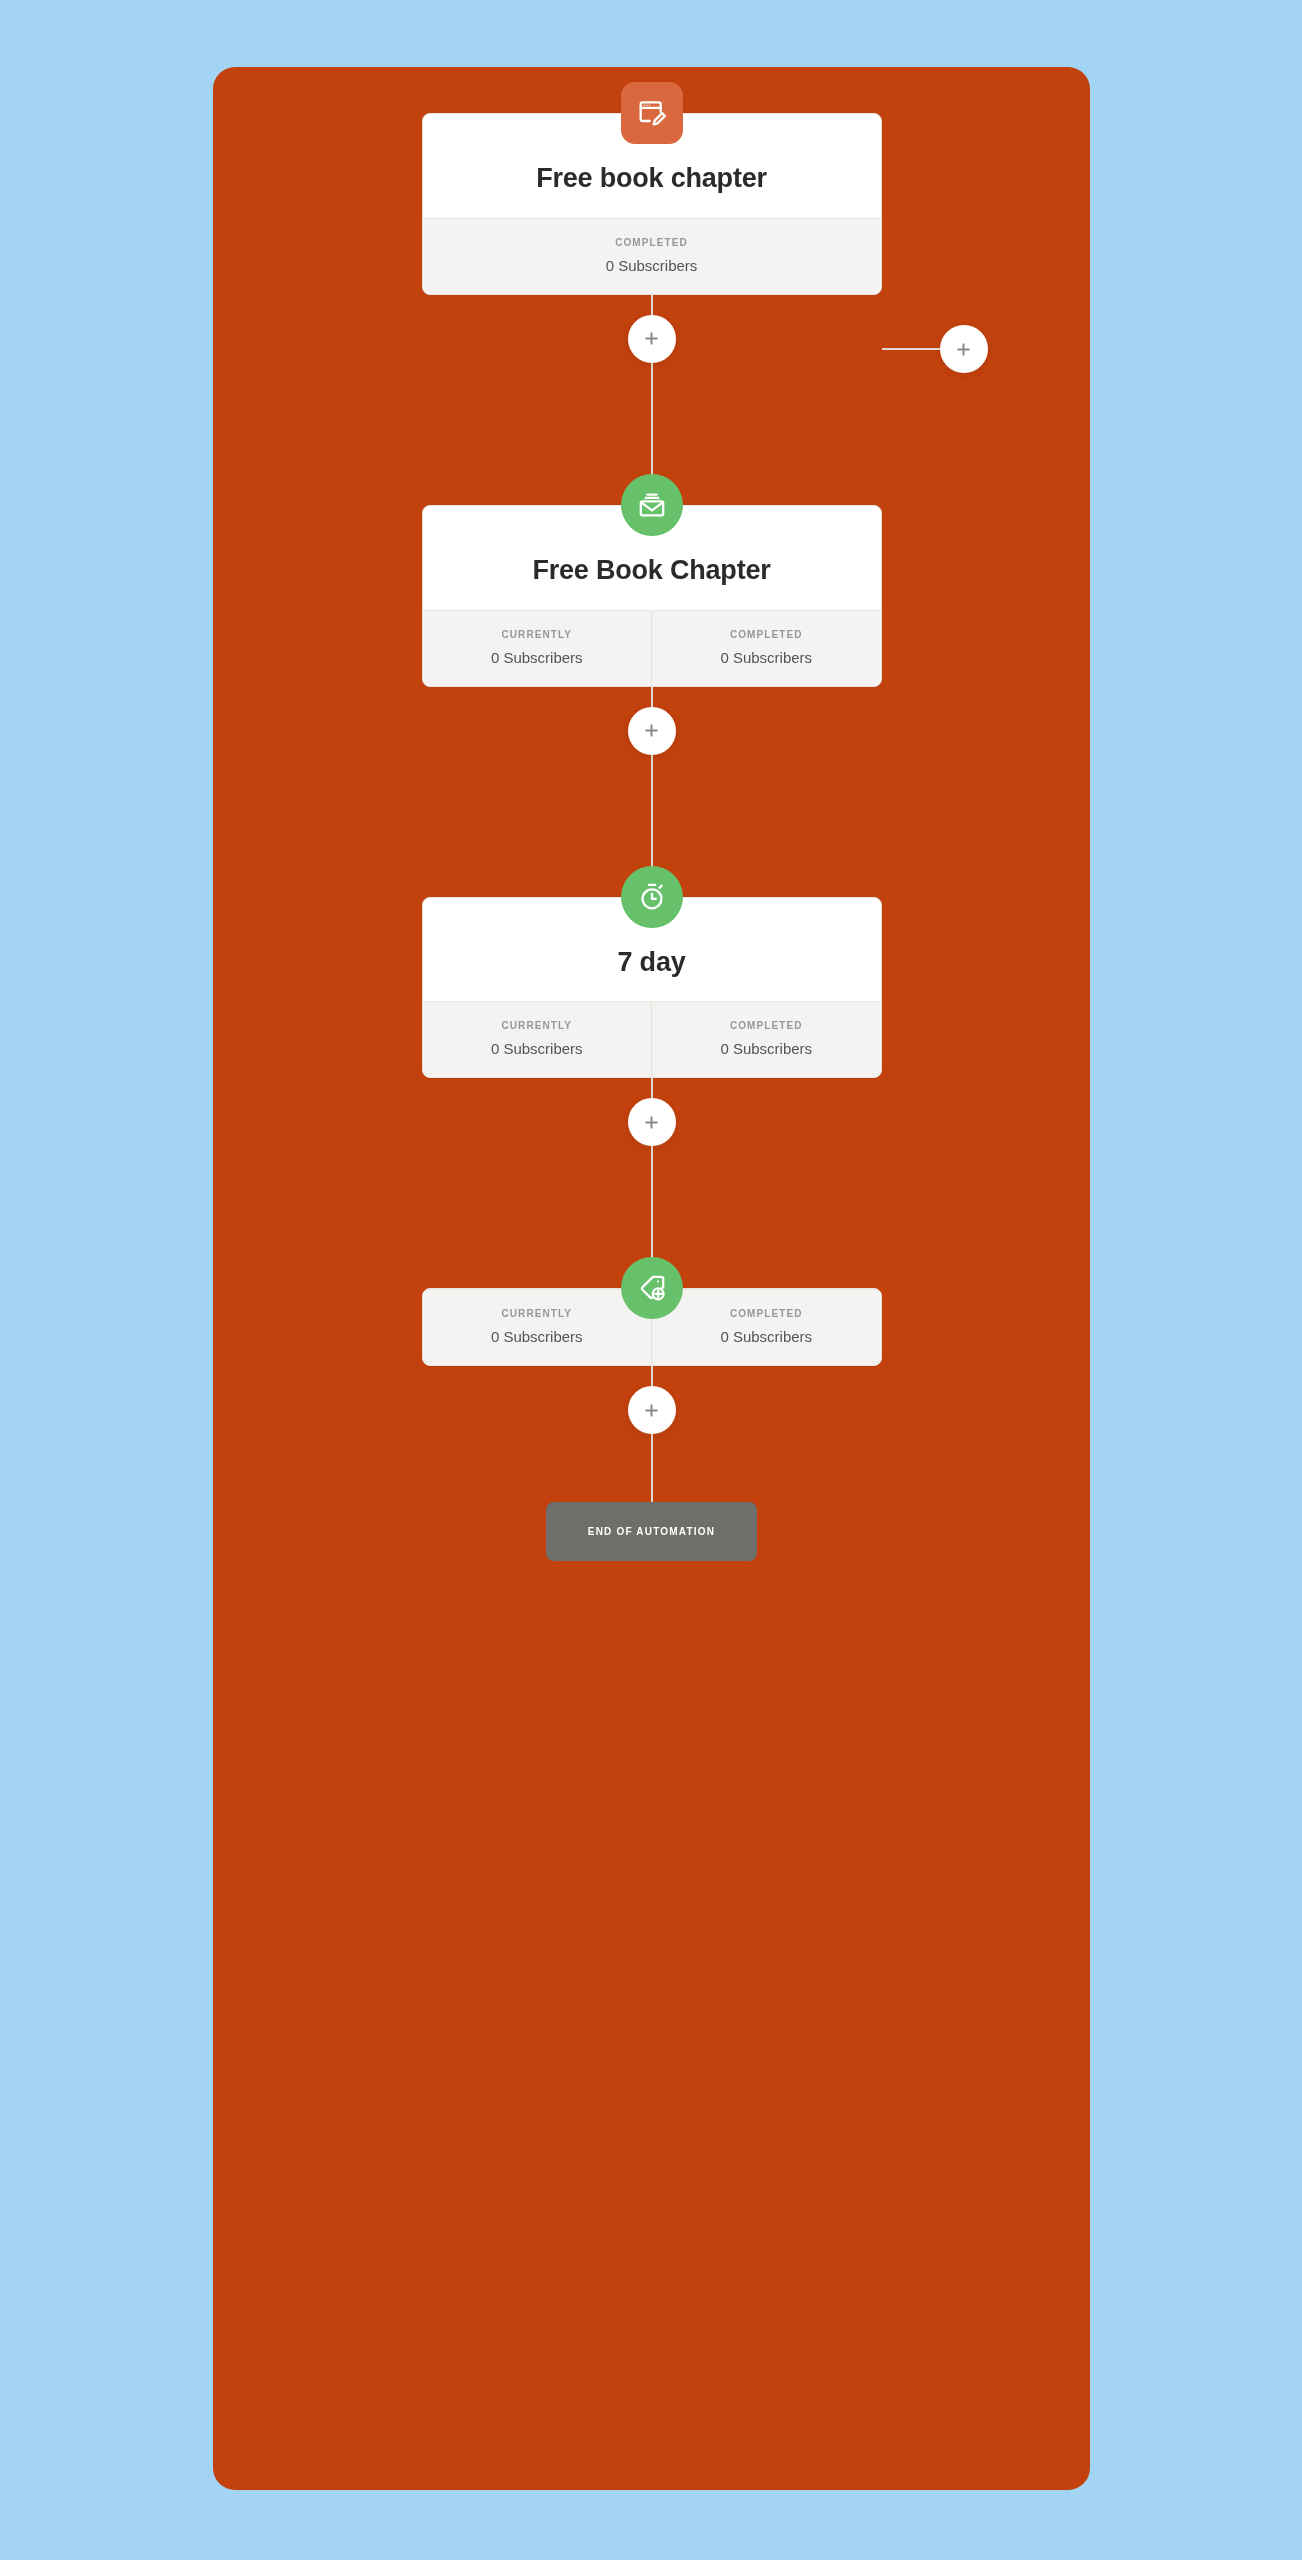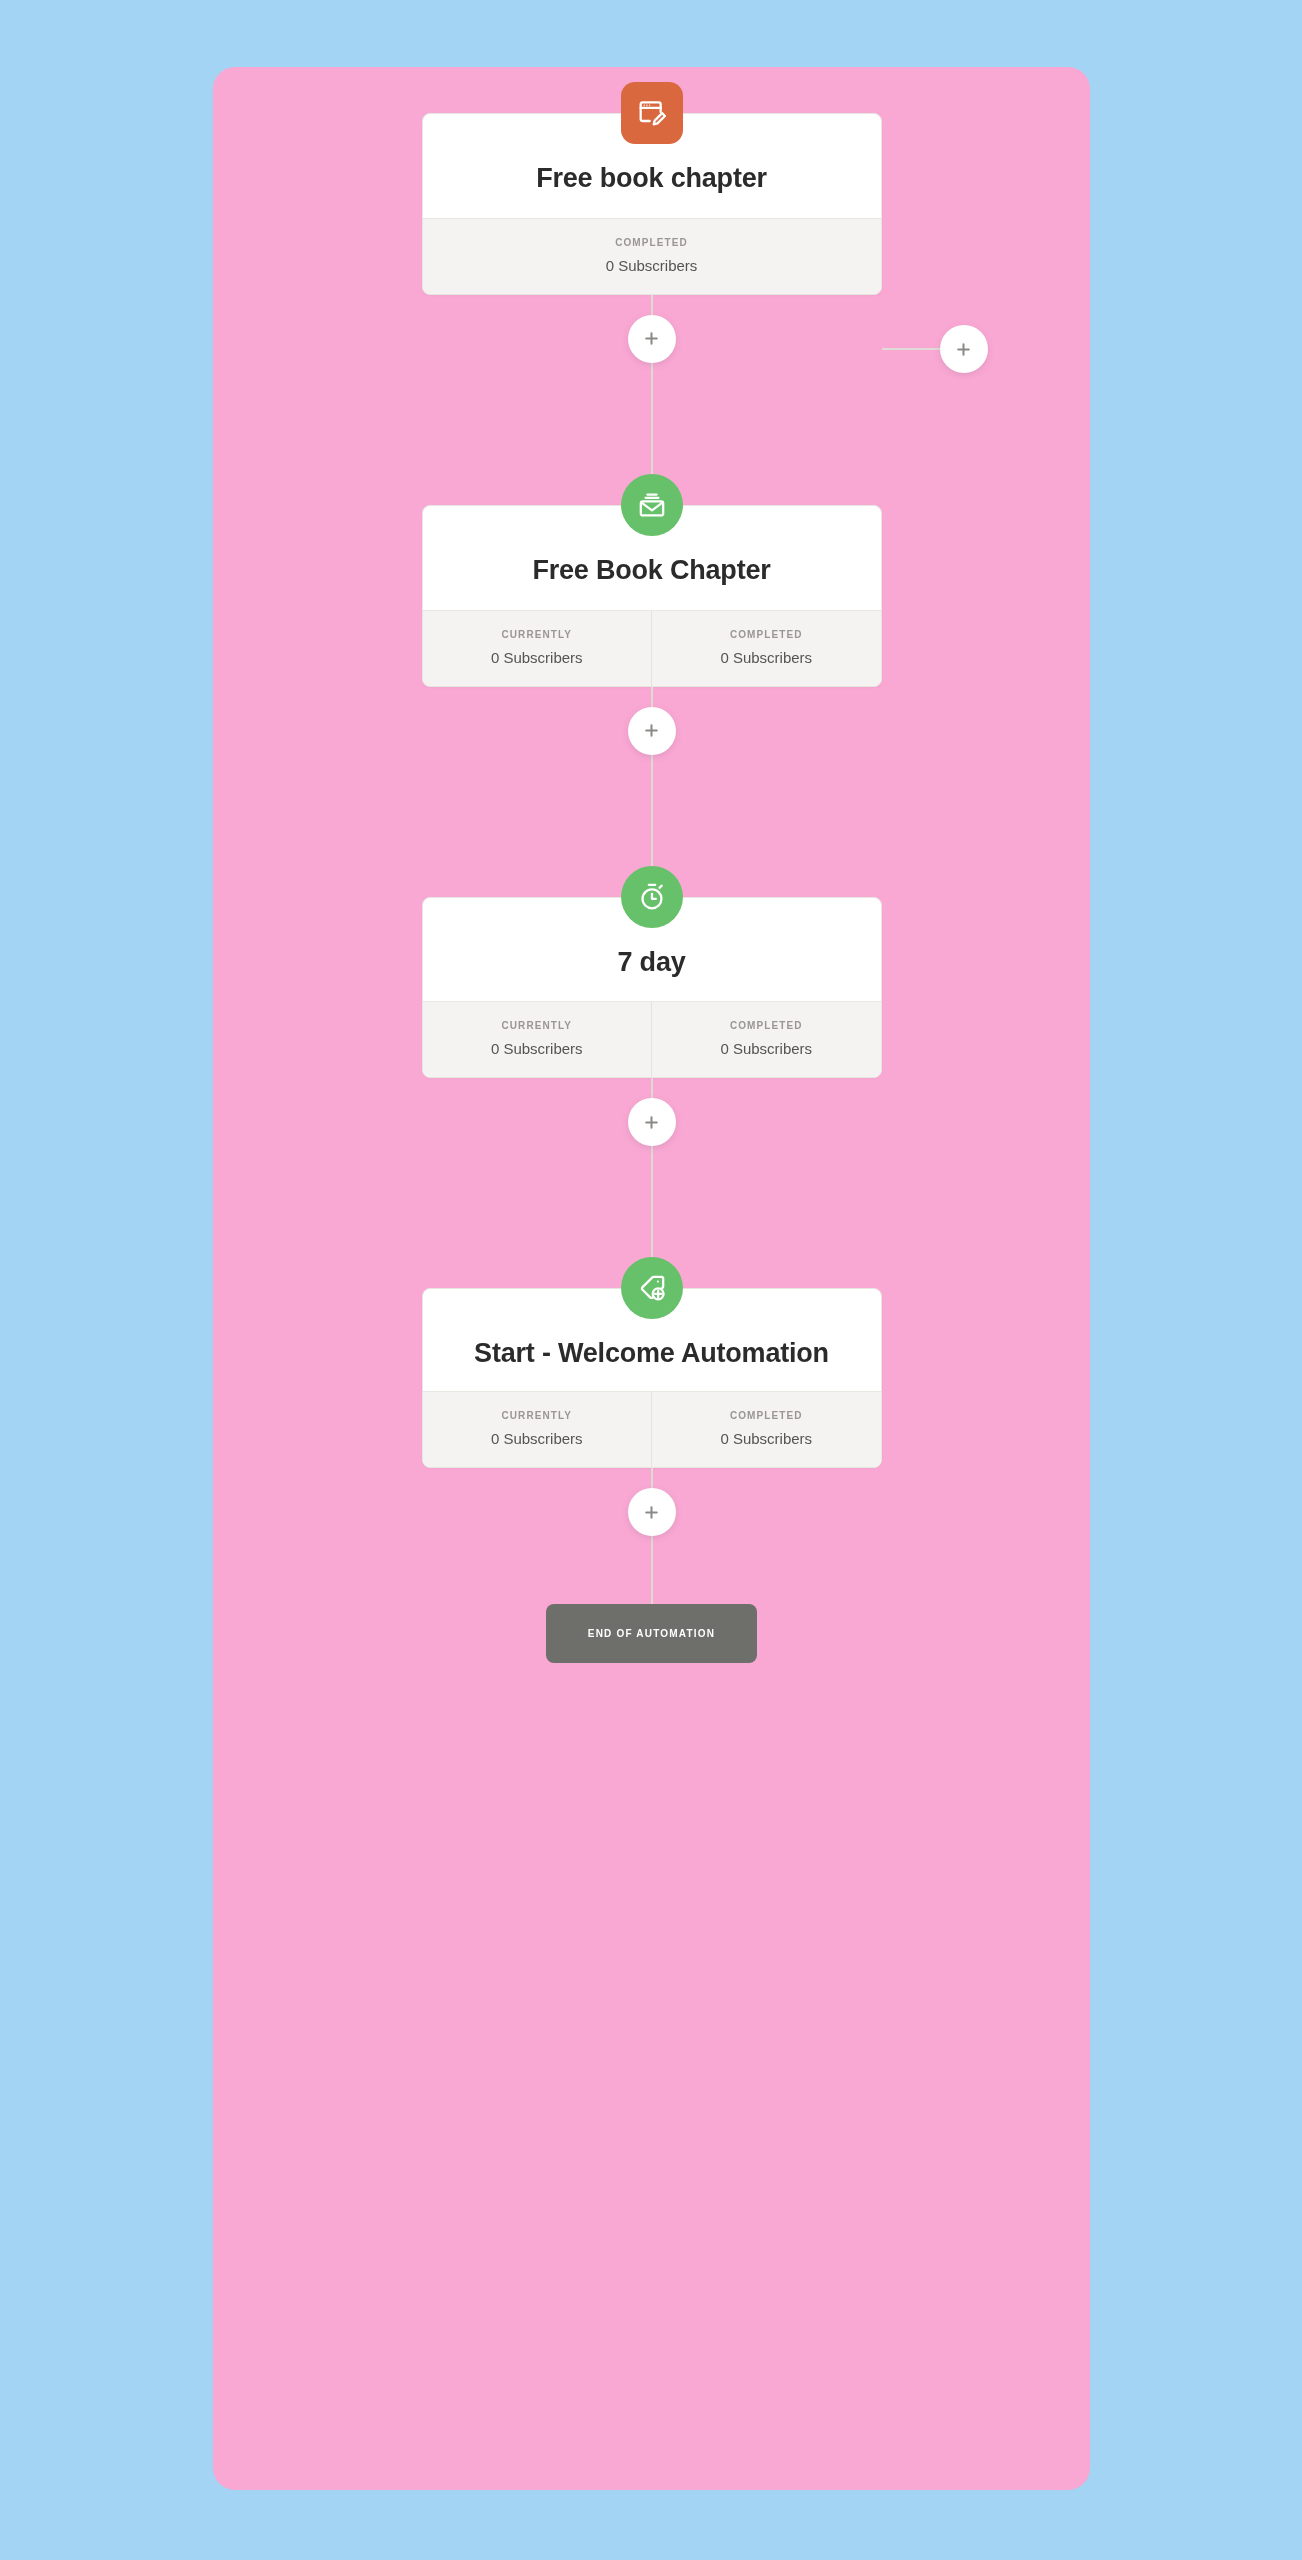--- a/index.html
+++ b/index.html
@@ -14,21 +14,21 @@
     overflow: hidden;
   }
 
   
   #automation-canvas {
     position: absolute;
     left: 213px;
     top: 67px;
     width: 877px;
     height: 2423px;
-    background: #f9a8d4;
+    background: #c2410c;
     border-radius: 22px;
     overflow: hidden;
   }
 
   
   .flow {
     position: absolute;
     left: 0;
     top: 0;
     width: 877px;
@@ -321,21 +321,20 @@
           <svg width="32" height="32" viewBox="0 0 24 24" fill="none" stroke="#ffffff" stroke-width="1.7" stroke-linecap="round" stroke-linejoin="round">
             <path d="M13.3 3.6H19a1.4 1.4 0 0 1 1.4 1.4v5.7a1.4 1.4 0 0 1-.4 1L12.6 19a1.4 1.4 0 0 1-2 0l-5.7-5.7a1.4 1.4 0 0 1 0-2l7.4-7.3a1.4 1.4 0 0 1 1-.4z"></path>
             <circle cx="16.4" cy="7.2" r="0.8" fill="#ffffff" stroke="none"></circle>
             <circle cx="16.6" cy="16.4" r="4.1" fill="#67c16a"></circle>
             <path d="M16.6 13.9v5M14.1 16.4h5"></path>
           </svg>
         </span>
       </div>
 
       <div class="card">
-        <div class="card-title two-line">Start - Welcome Automation</div>
         <div class="card-stats">
           <div class="stat">
             <div class="stat-label">CURRENTLY</div>
             <div class="stat-value">0 Subscribers</div>
           </div>
           <div class="stat">
             <div class="stat-label">COMPLETED</div>
             <div class="stat-value">0 Subscribers</div>
           </div>
         </div>

